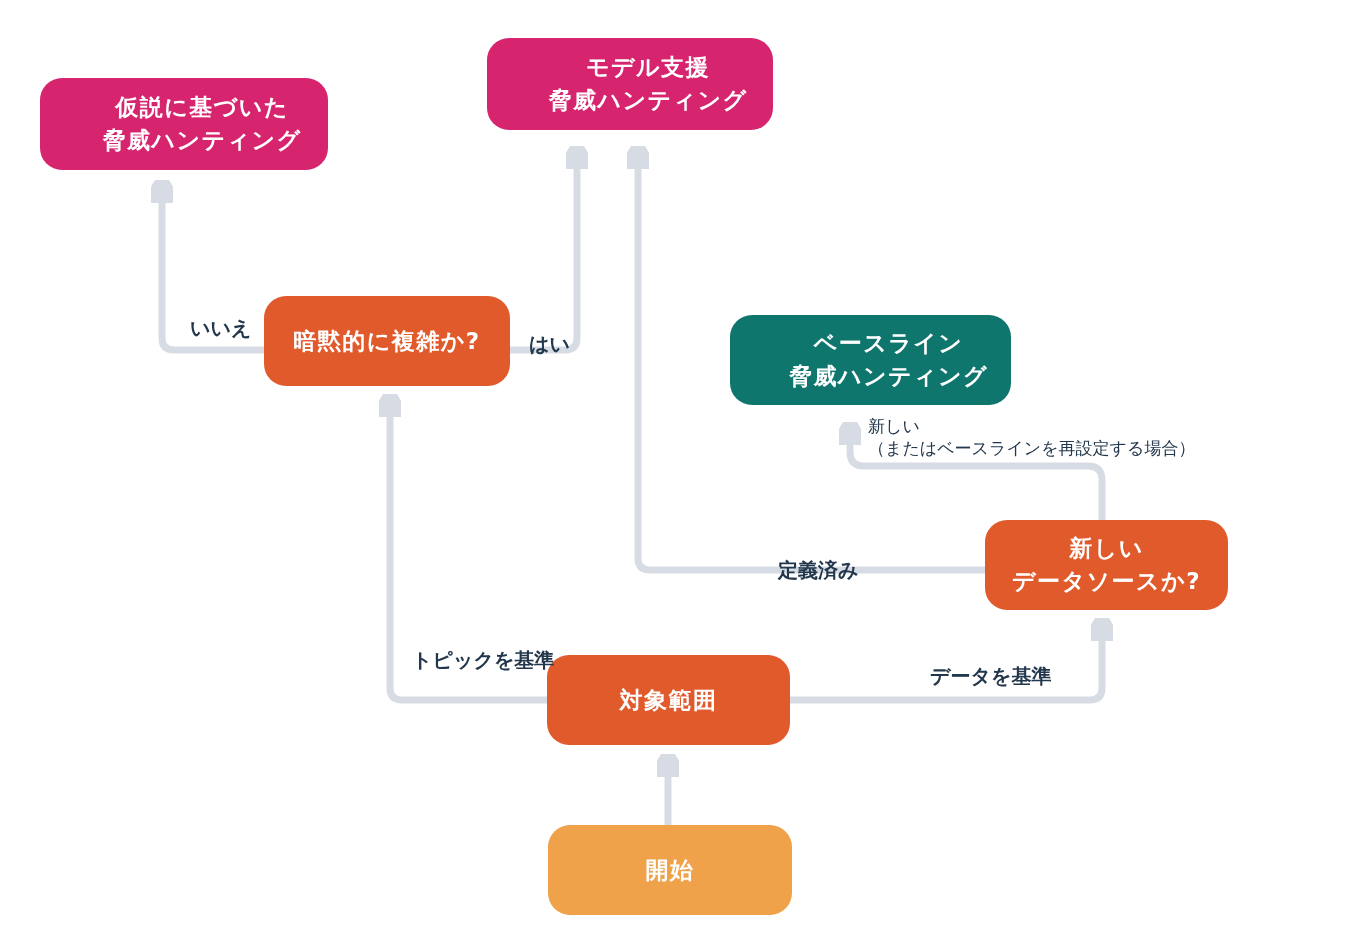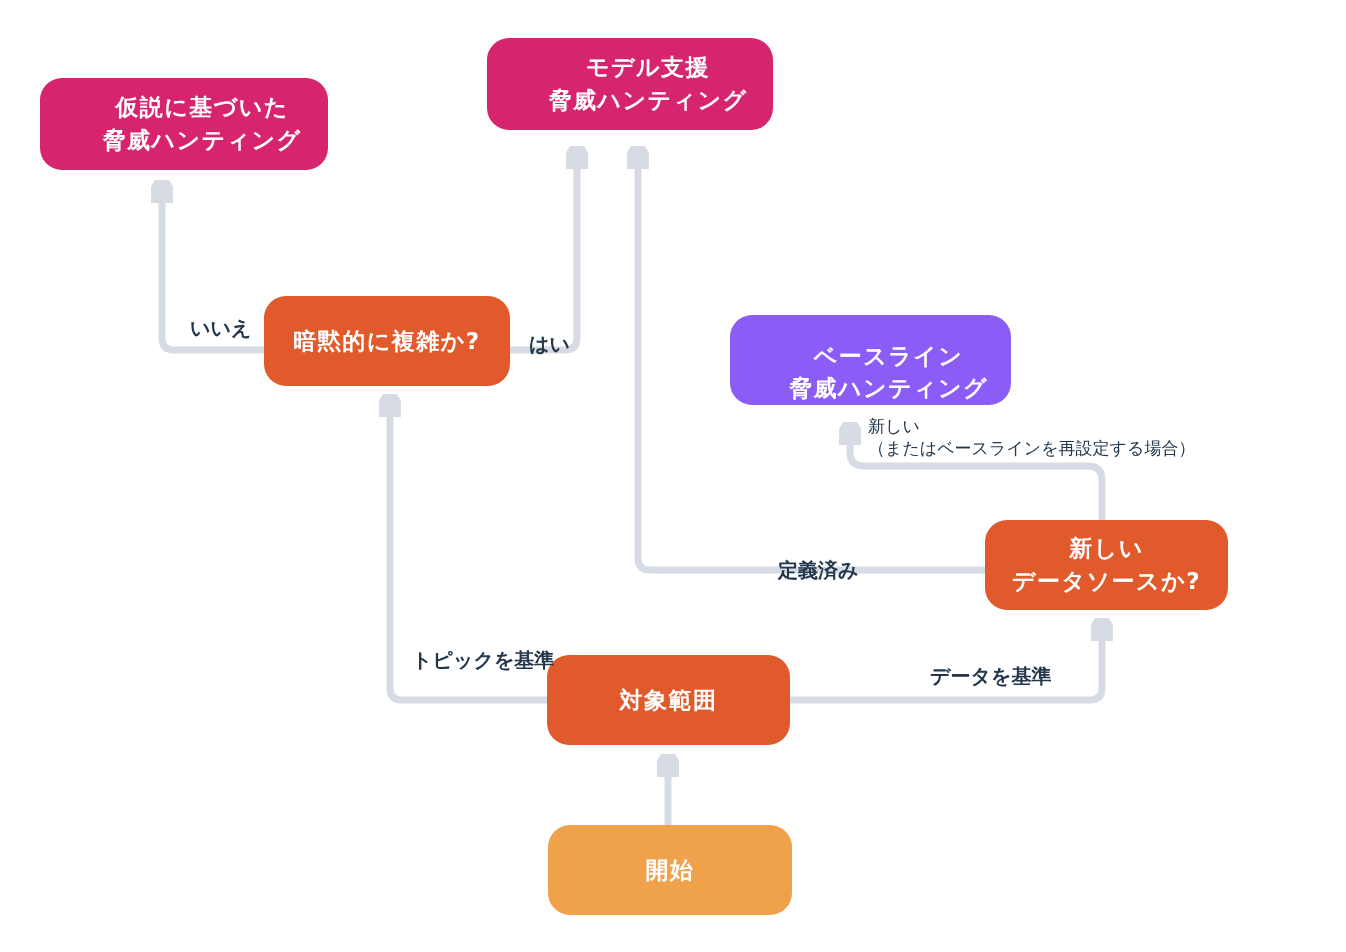--- a/index.html
+++ b/index.html
@@ -94,21 +94,21 @@
 
   <div class="node node-pink" style="left: 487px; top: 38px; width: 250px; height: 92px; background: rgb(214, 37, 110);">
     <span>モデル支援
 脅威ハンティング</span>
   </div>
 
   <div class="node node-orange" style="left: 264px; top: 296px; width: 246px; height: 90px; background: rgb(224, 90, 43);">
     <span>暗黙的に複雑か?</span>
   </div>
 
-  <div class="node node-pink" style="left: 730px; top: 315px; width: 245px; height: 90px; background: #8b5cf6; align-items: flex-end;">
+  <div class="node node-pink" style="left: 730px; top: 315px; width: 245px; height: 90px; background: #0f766e;">
     <span>ベースライン
 脅威ハンティング</span>
   </div>
 
   <div class="node node-orange" style="left: 985px; top: 520px; width: 243px; height: 90px; background: rgb(224, 90, 43);">
     <span>新しい
 データソースか?</span>
   </div>
 
   <div class="node node-orange" style="left: 547px; top: 655px; width: 243px; height: 90px; background: rgb(224, 90, 43);">

